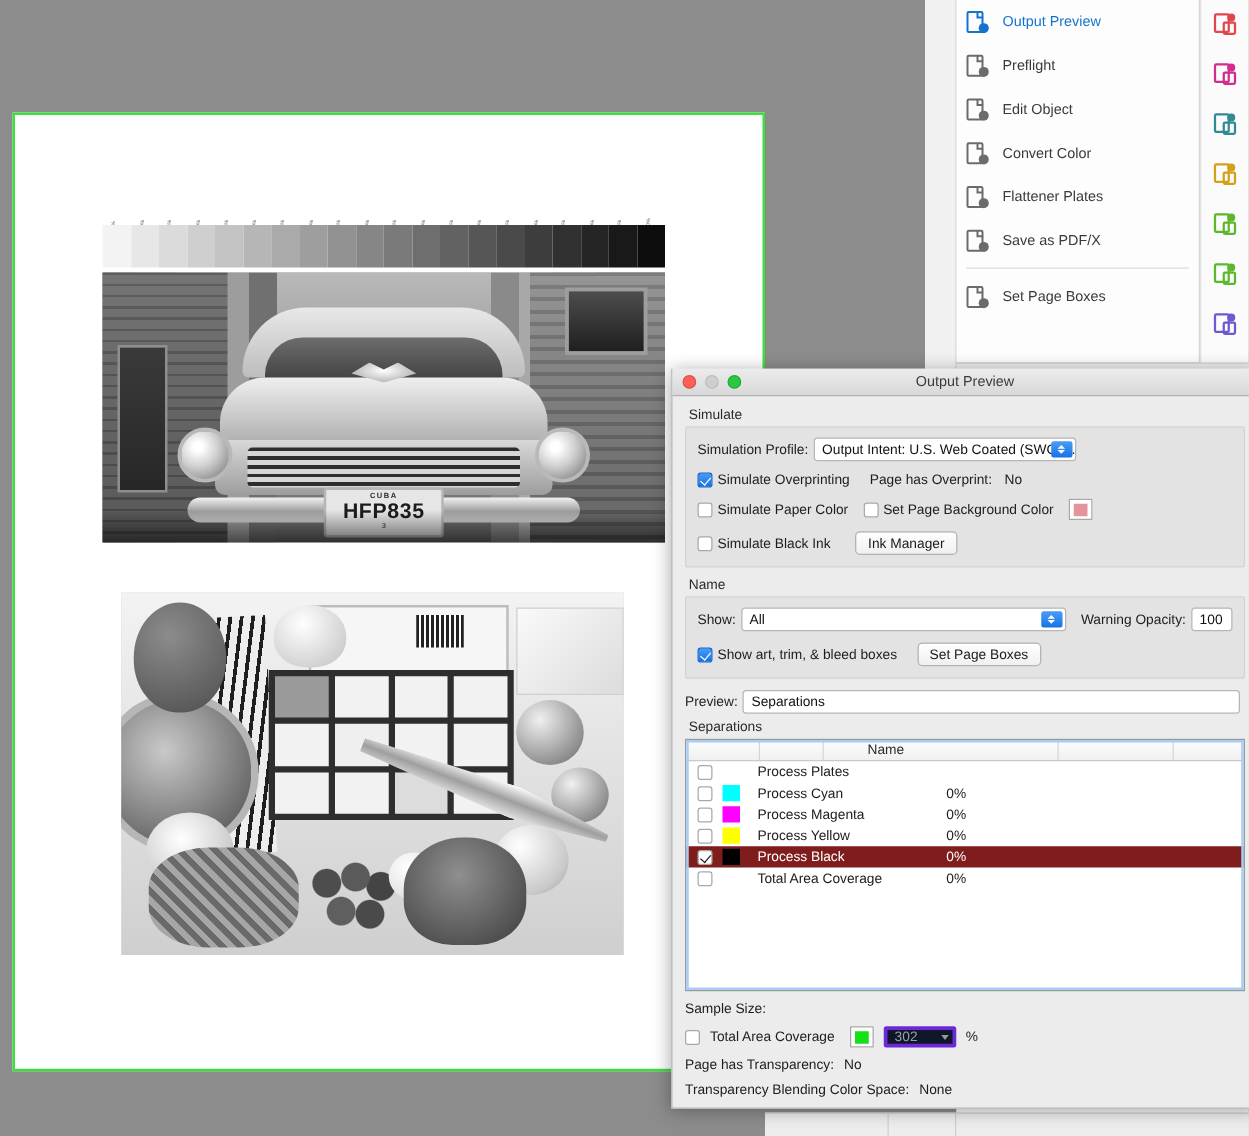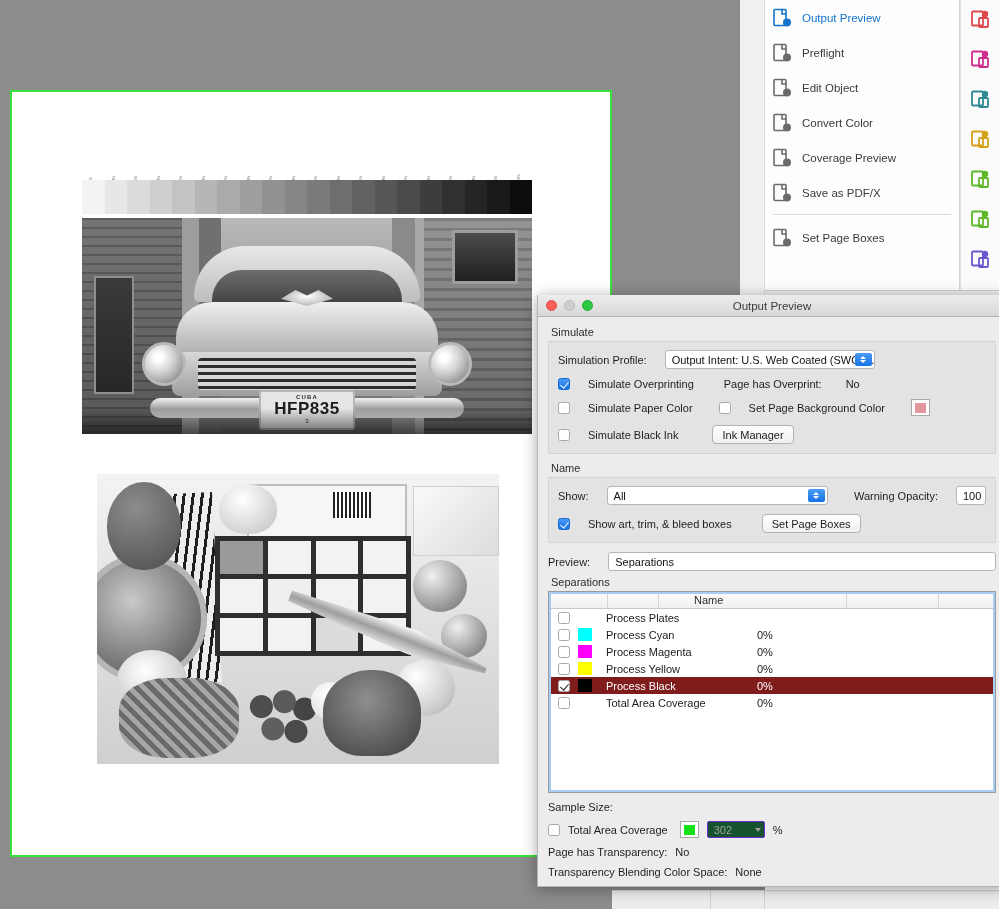--- a/index.html
+++ b/index.html
@@ -286,21 +286,21 @@
     position: absolute; left: 0; right: 0; text-align: center;
     font-size: 11.5px; color: #3b3b3b;
   }
 
   .dlg-body { padding: 7px 10px 0 10px; }
   .grouplbl { font-size: 11px; color: #2b2b2b; margin: 2px 0 3px 3px; }
   .groupbox {
     background: #e3e3e3; border: 1px solid #d3d3d3; border-radius: 2px;
     padding: 8px 9px 9px 9px;
   }
-  .row { display: flex; align-items: center; gap: 18px; margin-bottom: 9px; }
+  .row { display: flex; align-items: center; gap: 4px; margin-bottom: 9px; }
   .row:last-child { margin-bottom: 0; }
   .flabel { color: #1d1d1d; font-size: 11px; white-space: nowrap; }
 
   .popup {
     position: relative; height: 19px; background: #fff;
     border: 1px solid #b6b6b6; border-radius: 3px;
     display: flex; align-items: center; padding: 0 24px 0 6px;
     font-size: 11px; color: #111; white-space: nowrap; overflow: hidden;
   }
   .popup .arrows {
@@ -360,21 +360,21 @@
   .sep-row.selected { background: #7f1d1d; color: #fff; }
   .sep-row .cell-cb { width: 29px; display: flex; align-items: center; justify-content: center; }
   .sep-row .cell-sw { width: 21px; display: flex; align-items: center; }
   .sep-row .cell-sw i { display: block; width: 14px; height: 13px; }
   .sep-row .cell-nm { width: 158px; padding-left: 7px; }
   .sep-row .cell-pc { width: 62px; }
 
   .kvrow { display: flex; align-items: center; gap: 8px; margin-top: 8px; font-size: 11px; color: #1d1d1d; }
 
   .stepper {
-    height: 17px; width: 58px; background: #14532d; border: 1px solid #6d28d9;
+    height: 17px; width: 58px; background: #0f172a; border: 3px solid #6d28d9;
     border-radius: 2px; display: flex; align-items: center; justify-content: space-between;
     padding: 0 3px 0 6px; color: #a0a0a0; font-size: 11px;
   }
   .stepper .chev { width: 0; height: 0; border-left: 3.5px solid transparent; border-right: 3.5px solid transparent; border-top: 4px solid #9b9b9b; }
 </style>
 </head>
 <body>
 
 <div id="root">
 
@@ -560,21 +560,21 @@
               <circle cx="16" cy="15.5" r="4" fill="#6b6b6b"></circle>
             </svg></span>
           <span class="tlabel">Convert Color</span>
         </div>
         <div class="tool-item">
           <span class="tool-ico"><svg width="22" height="22" viewBox="0 0 22 22">
               <rect x="3" y="2.5" width="12" height="16" rx="1" fill="none" stroke="#6b6b6b" stroke-width="1.6"></rect>
               <path d="M11 2.5 L11 7 L15.5 7" fill="none" stroke="#6b6b6b" stroke-width="1.6"></path>
               <circle cx="16" cy="15.5" r="4" fill="#6b6b6b"></circle>
             </svg></span>
-          <span class="tlabel">Coverage Preview</span>
+          <span class="tlabel">Flattener Plates</span>
         </div>
         <div class="tool-item">
           <span class="tool-ico"><svg width="22" height="22" viewBox="0 0 22 22">
               <rect x="3" y="2.5" width="12" height="16" rx="1" fill="none" stroke="#6b6b6b" stroke-width="1.6"></rect>
               <path d="M11 2.5 L11 7 L15.5 7" fill="none" stroke="#6b6b6b" stroke-width="1.6"></path>
               <circle cx="16" cy="15.5" r="4" fill="#6b6b6b"></circle>
             </svg></span>
           <span class="tlabel">Save as PDF/X</span>
         </div>
         <div class="tool-sep"></div>

